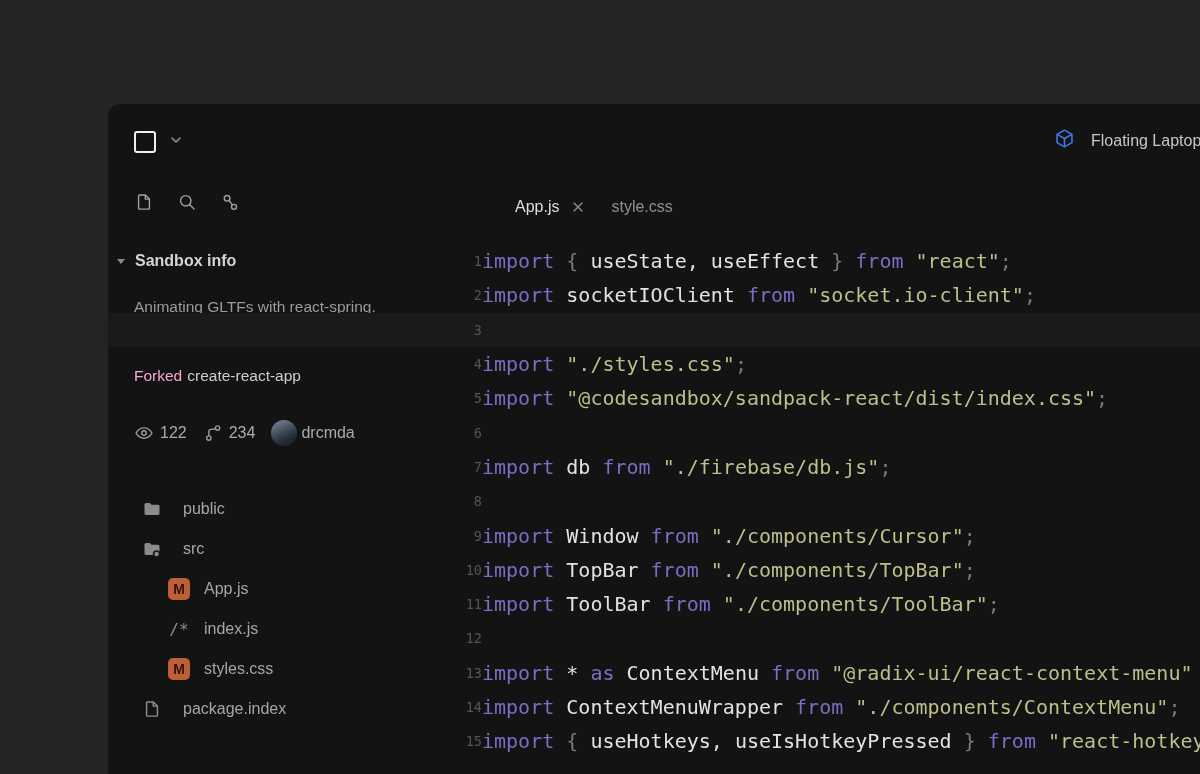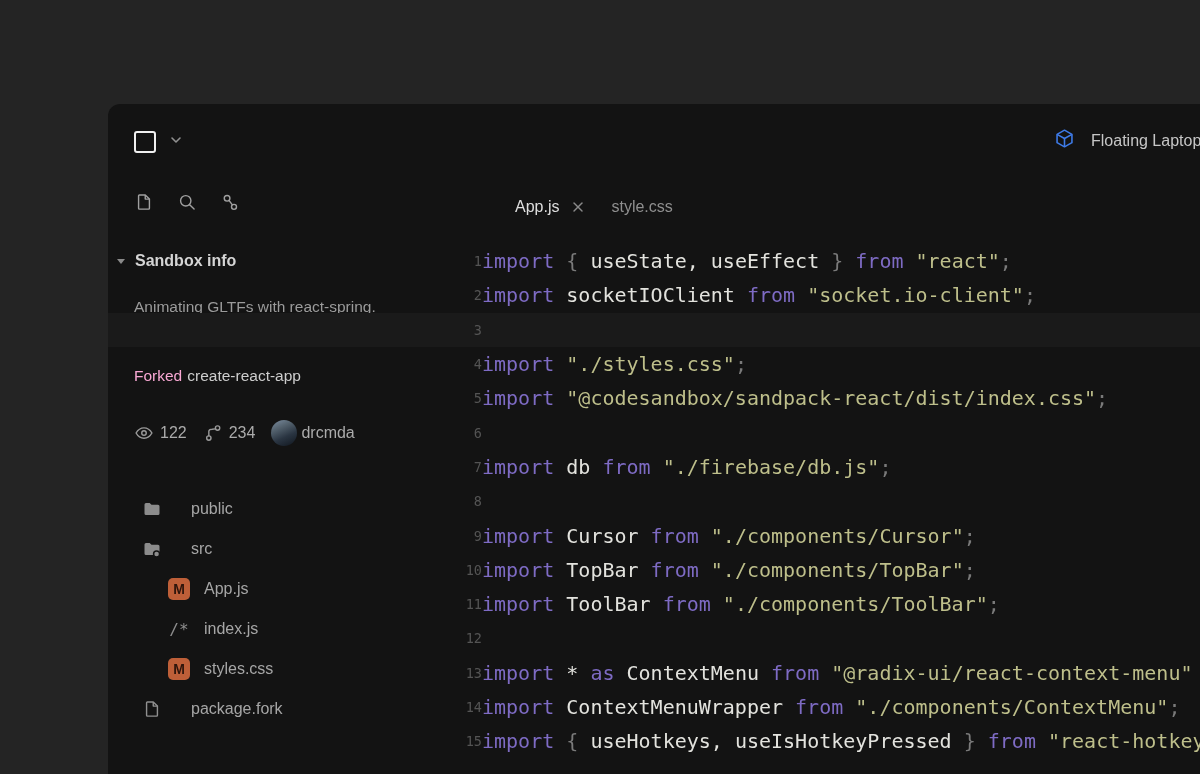--- a/index.html
+++ b/index.html
@@ -36,21 +36,21 @@
 
   .stats-row { position:absolute; left:26px; top:316px; display:flex; align-items:center;
                color:#ABABAB; font-size:16px; }
   .stats-row .ic { width:20px; height:20px; display:inline-flex; }
   .stat-num { margin:0 16px 0 6px; }
   .avatar { width:26px; height:26px; border-radius:50%; overflow:hidden;
             background:linear-gradient(155deg,#7d8fa3 0%,#55636f 30%,#2a3542 62%,#10161e 100%); }
   .author-name { margin-left:4px; color:#ABABAB; }
 
   .file-tree { position:absolute; left:26px; top:385px; width:290px; }
-  .tree-row { height:40px; display:flex; align-items:center; gap:28px; }
+  .tree-row { height:40px; display:flex; align-items:center; gap:20px; }
   .tree-row.lvl0 { padding-left:7px; }
   .tree-row.lvl1 { padding-left:34px; gap:14px; }
   .tree-row .ic { width:22px; height:22px; display:inline-flex; align-items:center; justify-content:center; }
   .tree-label { color:#A6A6A6; font-size:16px; }
   .m-badge { width:22px; height:22px; background:#BE5F38; color:#2E150C; border-radius:5px;
              font-size:14px; font-weight:700; display:inline-flex; align-items:center;
              justify-content:center; font-family:"Liberation Sans",sans-serif; }
   .slashstar { color:#8E8E8E; font-family:"DejaVu Sans Mono",monospace; font-size:16px; }
 
   
@@ -188,21 +188,21 @@
         </span>
         <span class="tree-label">styles.css</span>
       </div>
       <div class="tree-row lvl0">
         <span class="ic">
           <svg viewBox="0 0 24 24" width="20" height="20" fill="none" stroke="#909090" stroke-width="1.7" stroke-linejoin="round">
             <path d="M6.5 3.5 H13.5 L18.5 8.5 V19.5 A1 1 0 0 1 17.5 20.5 H6.5 A1 1 0 0 1 5.5 19.5 V4.5 A1 1 0 0 1 6.5 3.5 Z"></path>
             <path d="M13.5 3.5 V8.5 H18.5"></path>
           </svg>
         </span>
-        <span class="tree-label">package.fork</span>
+        <span class="tree-label">package.index</span>
       </div>
     </div>
 
   <div class="tab-bar">
       <div class="tab active">
         <span>App.js</span>
         <span class="ic tab-close">
           <svg viewBox="0 0 14 14" width="14" height="14" stroke="#8A8A8A" stroke-width="1.4" stroke-linecap="round">
             <line x1="3" y1="3" x2="11" y2="11"></line>
             <line x1="11" y1="3" x2="3" y2="11"></line>
@@ -216,21 +216,21 @@
 
   <div class="code-area">
       <div class="code-line"><span class="line-num">1</span><span class="line-code"><span class="tok-kw">import </span><span class="tok-pu">{ </span><span class="tok-pl">useState, useEffect </span><span class="tok-pu">} </span><span class="tok-kw">from </span><span class="tok-st">"react"</span><span class="tok-pu">;</span></span></div>
       <div class="code-line"><span class="line-num">2</span><span class="line-code"><span class="tok-kw">import </span><span class="tok-pl">socketIOClient </span><span class="tok-kw">from </span><span class="tok-st">"socket.io-client"</span><span class="tok-pu">;</span></span></div>
       <div class="code-line active"><span class="line-num">3</span><span class="line-code"></span></div>
       <div class="code-line"><span class="line-num">4</span><span class="line-code"><span class="tok-kw">import </span><span class="tok-st">"./styles.css"</span><span class="tok-pu">;</span></span></div>
       <div class="code-line"><span class="line-num">5</span><span class="line-code"><span class="tok-kw">import </span><span class="tok-st">"@codesandbox/sandpack-react/dist/index.css"</span><span class="tok-pu">;</span></span></div>
       <div class="code-line"><span class="line-num">6</span><span class="line-code"></span></div>
       <div class="code-line"><span class="line-num">7</span><span class="line-code"><span class="tok-kw">import </span><span class="tok-pl">db </span><span class="tok-kw">from </span><span class="tok-st">"./firebase/db.js"</span><span class="tok-pu">;</span></span></div>
       <div class="code-line"><span class="line-num">8</span></div>
-      <div class="code-line"><span class="line-num">9</span><span class="line-code"><span class="tok-kw">import </span><span class="tok-pl">Cursor </span><span class="tok-kw">from </span><span class="tok-st">"./components/Cursor"</span><span class="tok-pu">;</span></span></div>
+      <div class="code-line"><span class="line-num">9</span><span class="line-code"><span class="tok-kw">import </span><span class="tok-pl">Window </span><span class="tok-kw">from </span><span class="tok-st">"./components/Cursor"</span><span class="tok-pu">;</span></span></div>
       <div class="code-line"><span class="line-num">10</span><span class="line-code"><span class="tok-kw">import </span><span class="tok-pl">TopBar </span><span class="tok-kw">from </span><span class="tok-st">"./components/TopBar"</span><span class="tok-pu">;</span></span></div>
       <div class="code-line"><span class="line-num">11</span><span class="line-code"><span class="tok-kw">import </span><span class="tok-pl">ToolBar </span><span class="tok-kw">from </span><span class="tok-st">"./components/ToolBar"</span><span class="tok-pu">;</span></span></div>
       <div class="code-line"><span class="line-num">12</span><span class="line-code"></span></div>
       <div class="code-line"><span class="line-num">13</span><span class="line-code"><span class="tok-kw">import </span><span class="tok-pl">* </span><span class="tok-kw">as </span><span class="tok-pl">ContextMenu </span><span class="tok-kw">from </span><span class="tok-st">"@radix-ui/react-context-menu"</span></span></div>
       <div class="code-line"><span class="line-num">14</span><span class="line-code"><span class="tok-kw">import </span><span class="tok-pl">ContextMenuWrapper </span><span class="tok-kw">from </span><span class="tok-st">"./components/ContextMenu"</span><span class="tok-pu">;</span></span></div>
       <div class="code-line"><span class="line-num">15</span><span class="line-code"><span class="tok-kw">import </span><span class="tok-pu">{ </span><span class="tok-pl">useHotkeys, useIsHotkeyPressed </span><span class="tok-pu">} </span><span class="tok-kw">from </span><span class="tok-st">"react-hotkeys-hook"</span></span></div>
     </div>
 
 </div>
 

